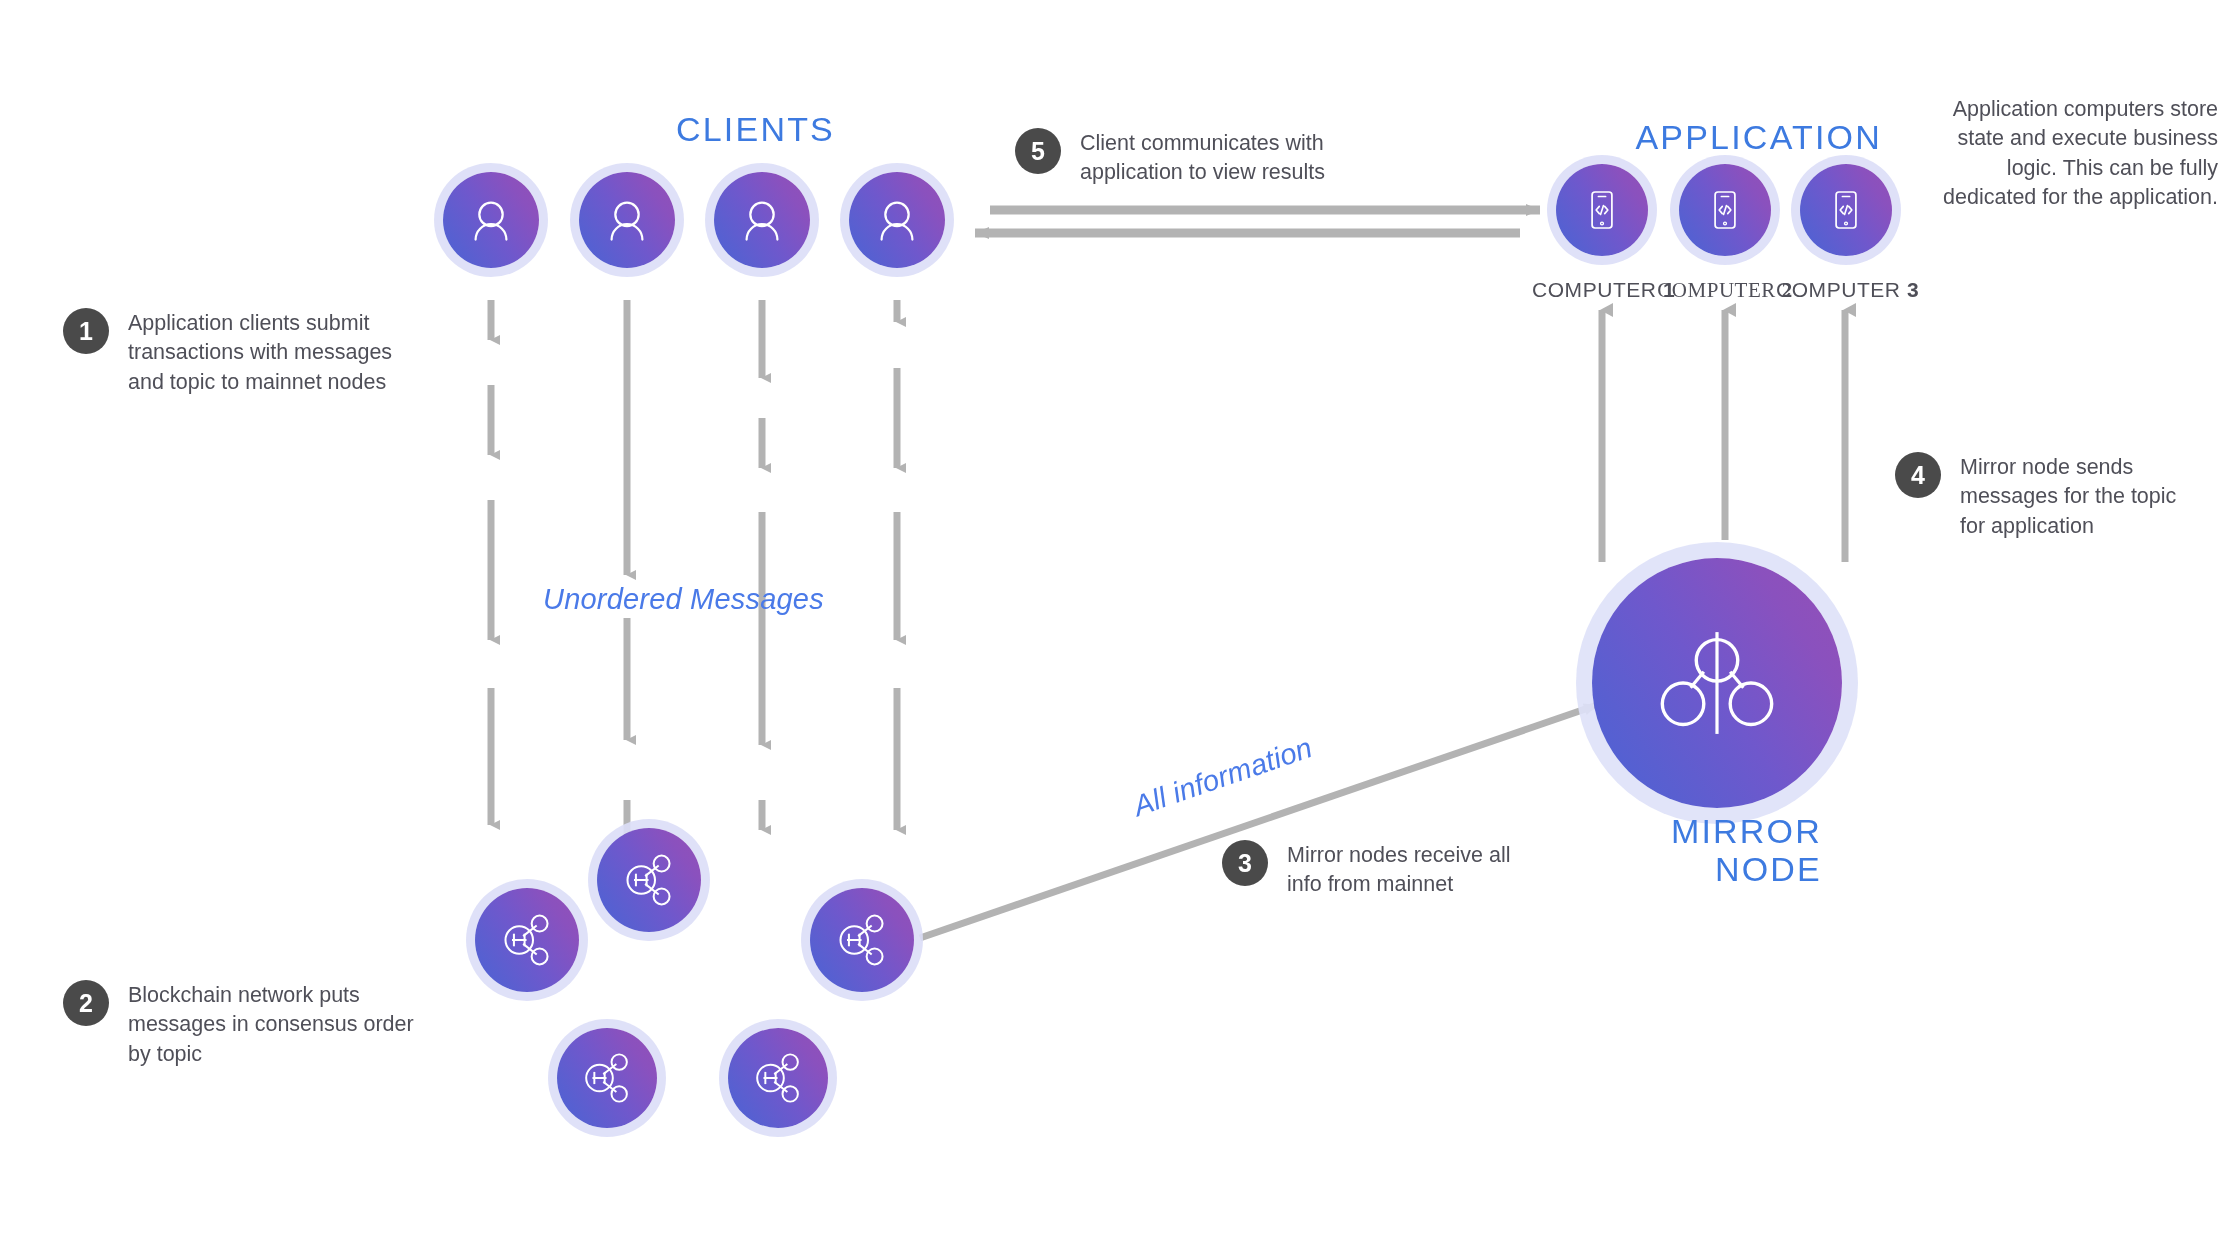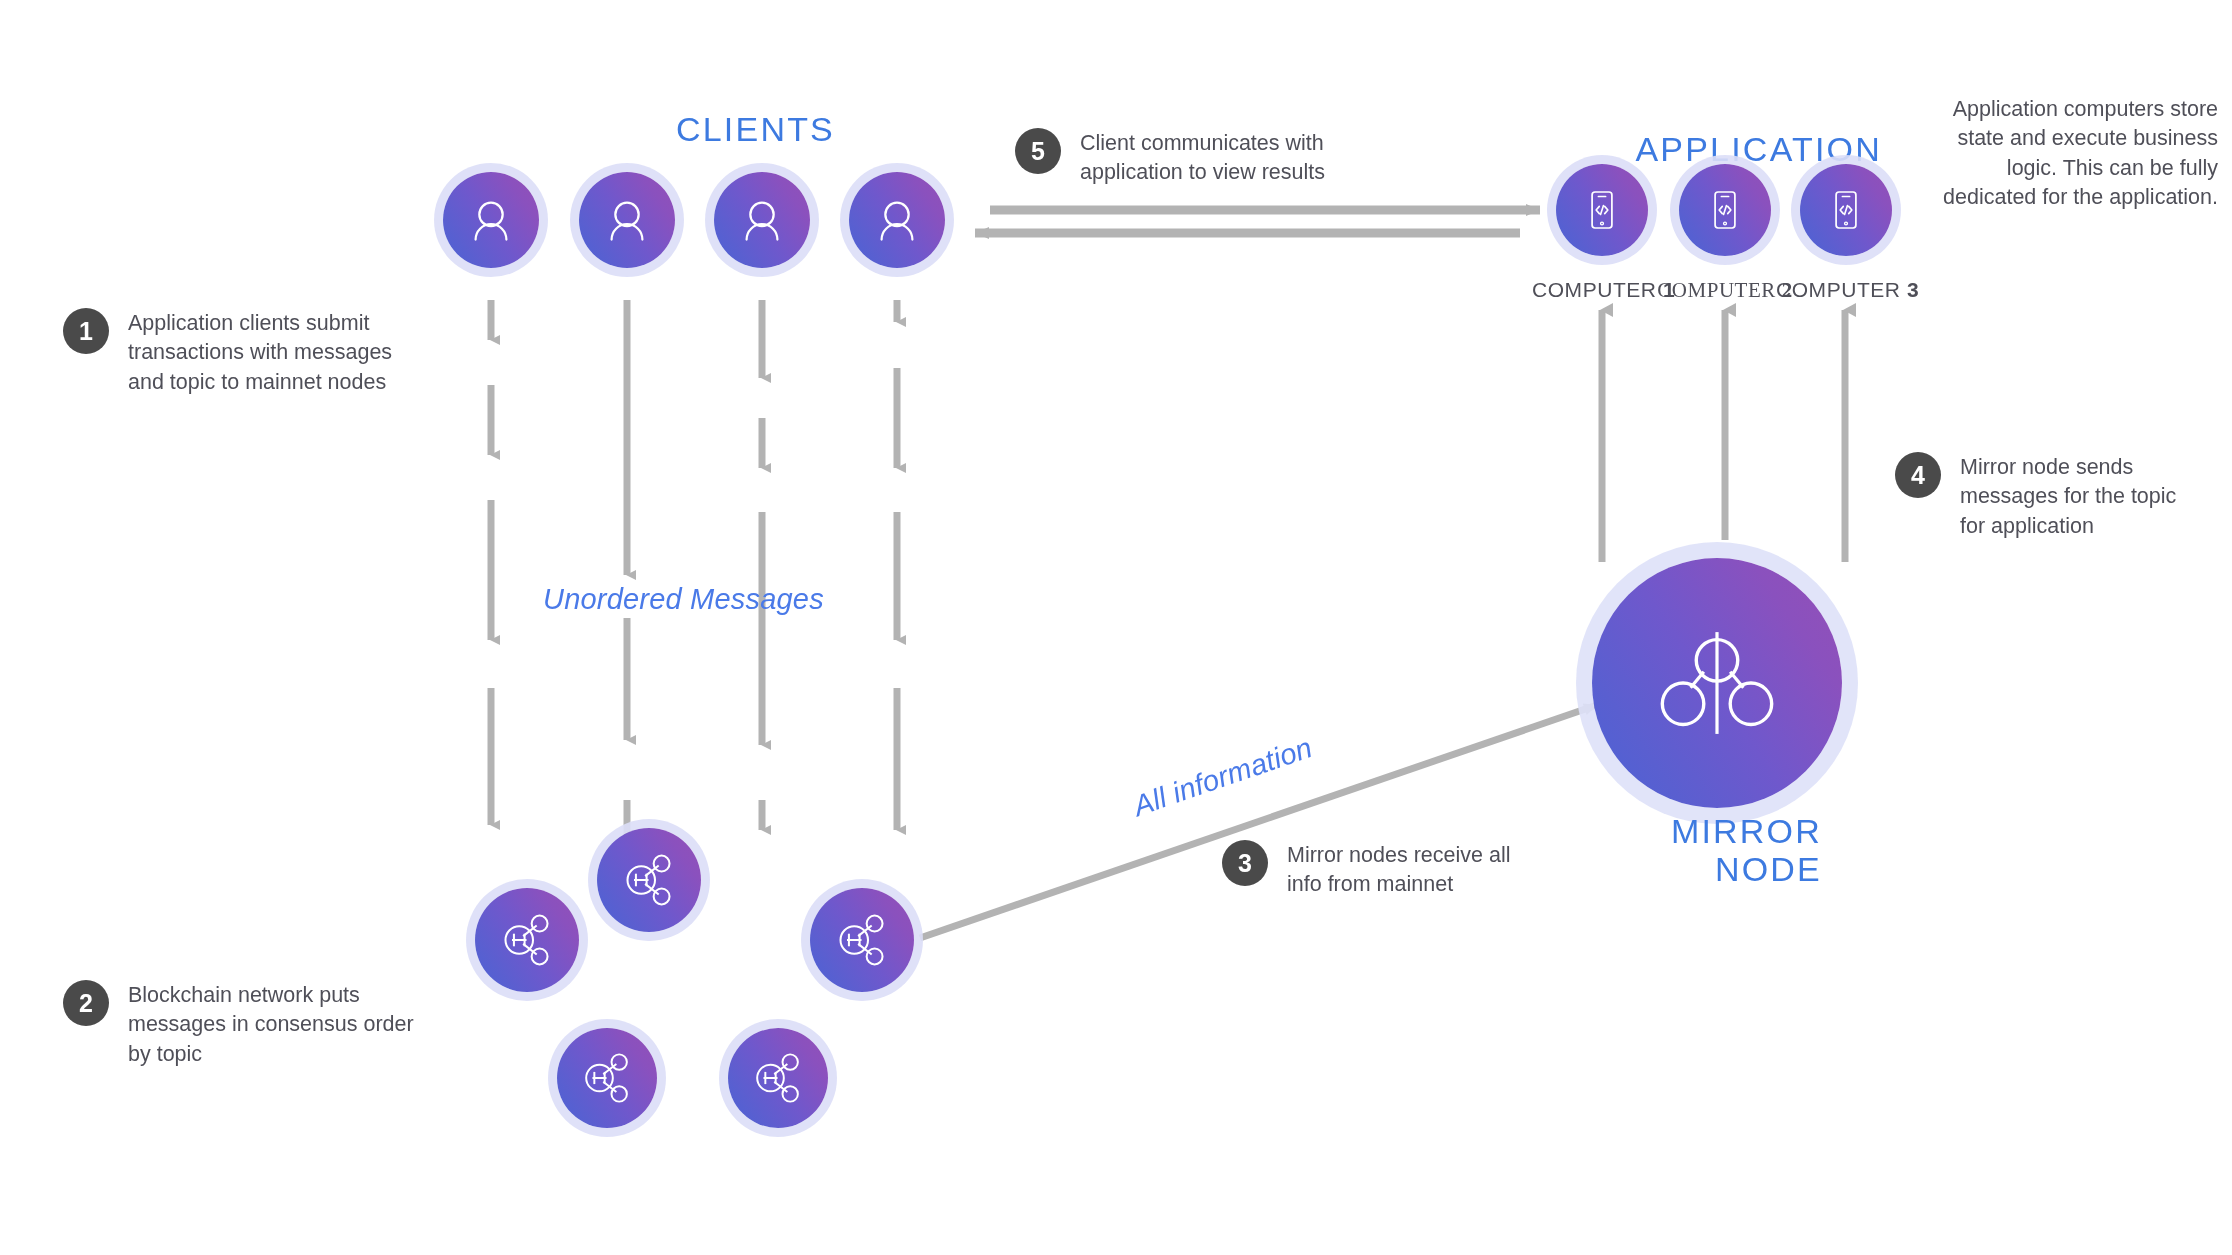--- a/index.html
+++ b/index.html
@@ -236,21 +236,21 @@
       <circle cx="34" cy="92" r="22" fill="none" stroke="#fff" stroke-width="3.6"></circle>
       <circle cx="106" cy="92" r="22" fill="none" stroke="#fff" stroke-width="3.6"></circle>
     </svg>
   </div>
 
   <div class="abs sec-title two-line" style="left:1612px;top:812px;width:210px;">
     <div>MIRROR</div>
     <div>NODE</div>
   </div>
 
-  <div class="abs sec-title" style="left:1572px;top:118px;width:310px;margin-top:12px;">APPLICATION</div>
+  <div class="abs sec-title" style="left:1572px;top:118px;width:310px;">APPLICATION</div>
 
   <div class="abs node" style="left:1556px;top:164px;width:92px;height:92px;">
     <svg viewBox="0 0 60 60" width="54" height="54">
       <rect x="19" y="10" width="22" height="40" rx="3.2" fill="none" stroke="#fff" stroke-width="1.9"></rect>
       <line x1="26" y1="15" x2="34" y2="15" stroke="#fff" stroke-width="1.9" stroke-linecap="round"></line>
       <circle cx="30" cy="45" r="1.6" fill="none" stroke="#fff" stroke-width="1.5"></circle>
       <path d="M27 26 L23.5 30 L27 34" fill="none" stroke="#fff" stroke-width="1.8" stroke-linecap="round" stroke-linejoin="round"></path>
       <path d="M33 26 L36.5 30 L33 34" fill="none" stroke="#fff" stroke-width="1.8" stroke-linecap="round" stroke-linejoin="round"></path>
       <line x1="31.6" y1="25" x2="28.4" y2="35" stroke="#fff" stroke-width="1.8" stroke-linecap="round"></line>
     </svg>

